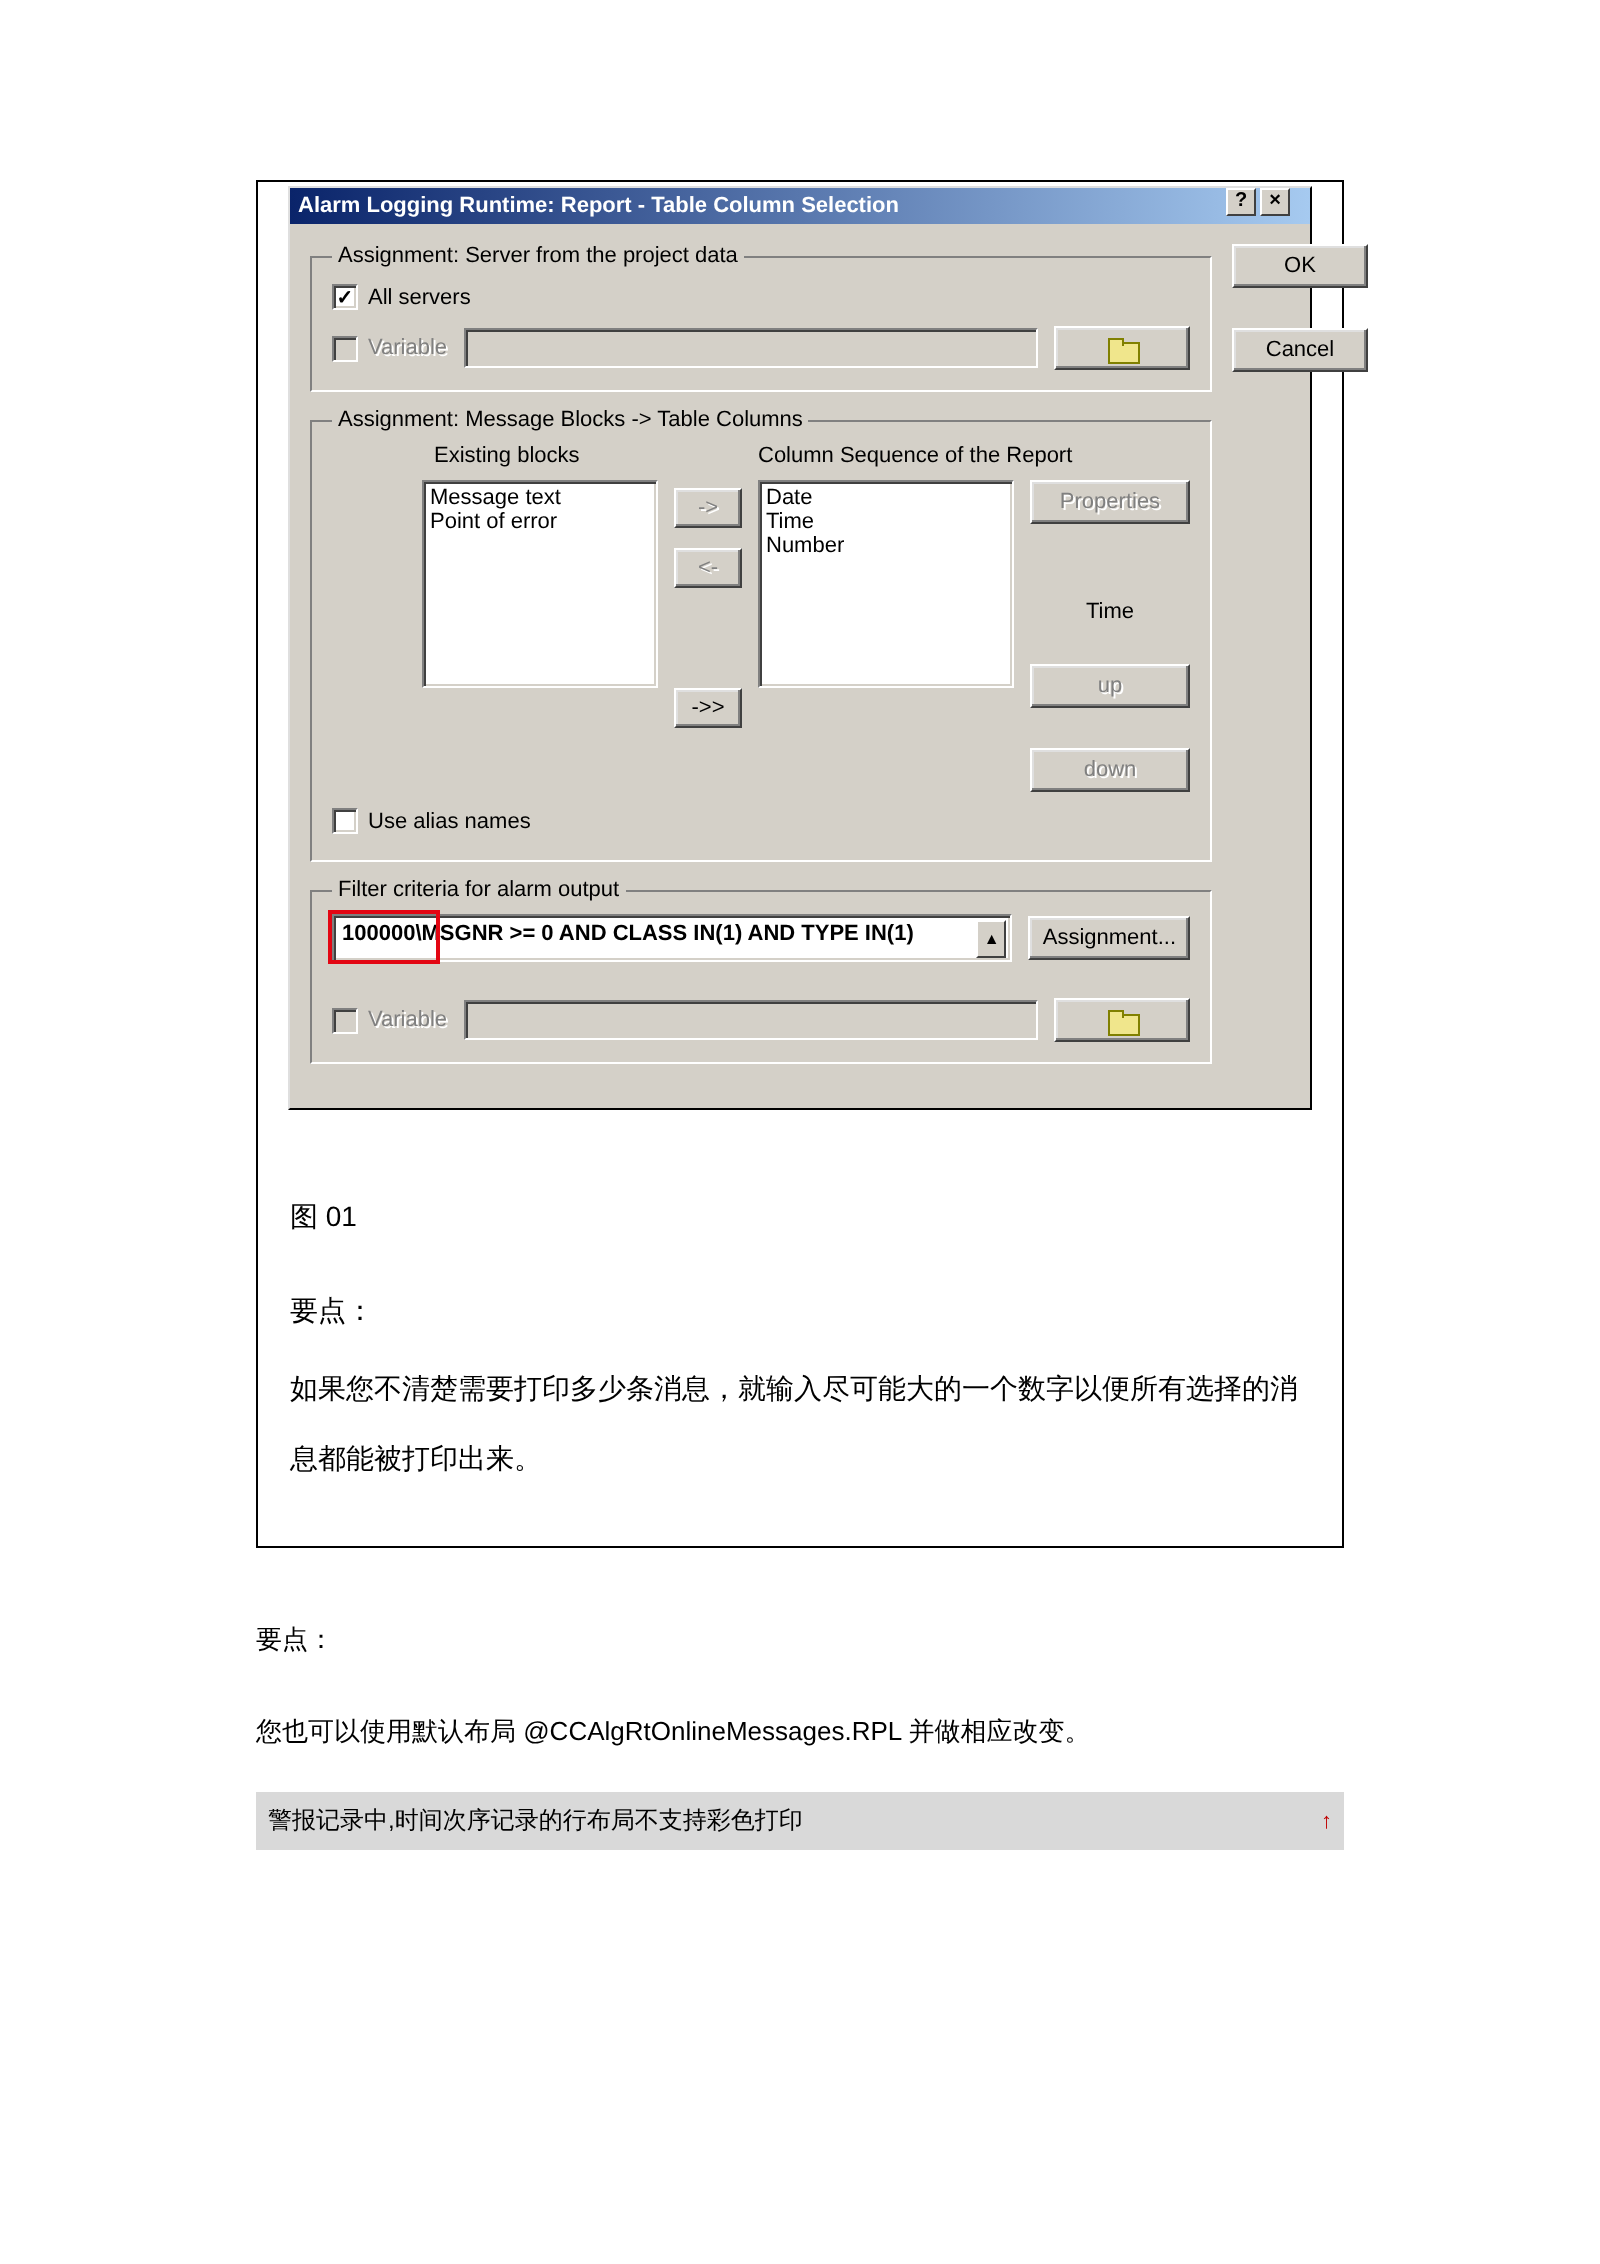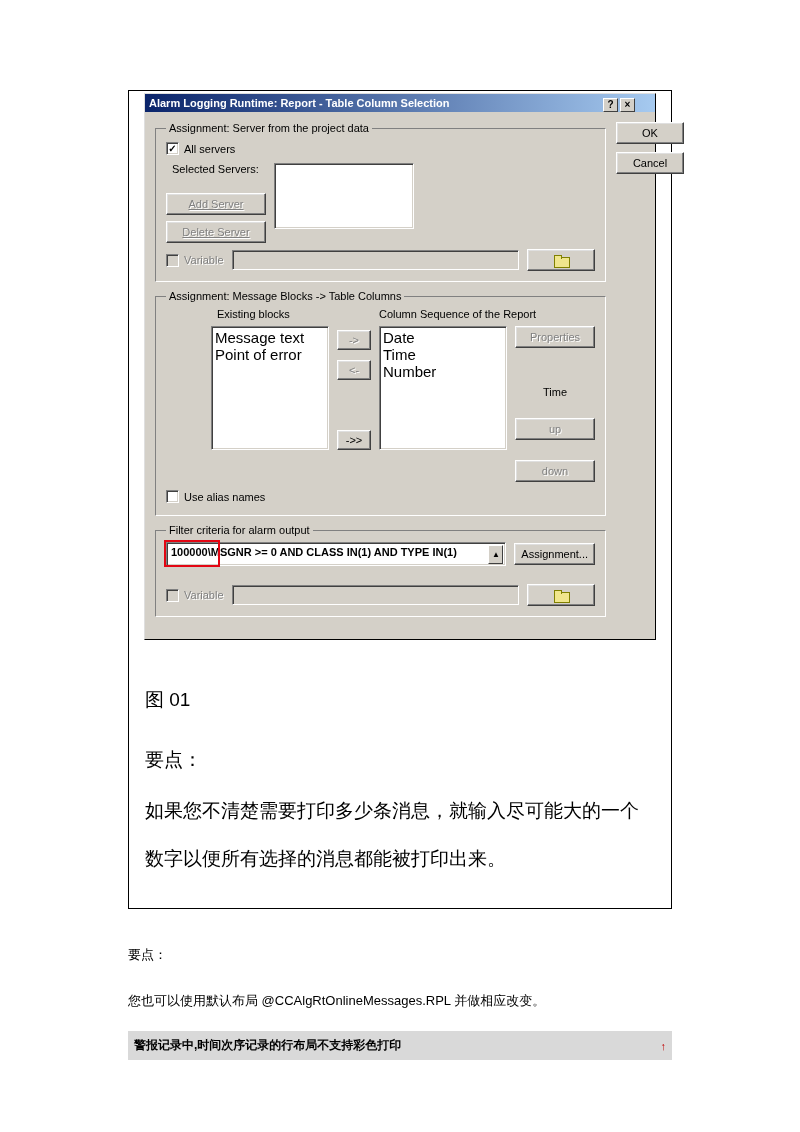--- a/index.html
+++ b/index.html
@@ -29,24 +29,24 @@
     border-left: 1px solid #dfdfdf;
     font-family: Tahoma, sans-serif;
     font-size: 11px;
     color: #000;
   }
   .titlebar {
     background: linear-gradient(to right, #0a246a, #a6caf0);
     color: #fff;
     height: 18px;
     line-height: 18px;
-    padding: 0 20px 0 4px;
+    padding: 0 10px 0 4px;
     font-weight: bold;
     display: flex;
-    align-items: flex-end;
+    align-items: flex-start;
     justify-content: space-between;
   }
   .titlebar-btns { display: flex; gap: 2px; }
   .titlebar-btn {
     width: 15px; height: 14px;
     background: #d4d0c8;
     border: 1px solid #fff;
     border-right-color: #404040;
     border-bottom-color: #404040;
     color: #000;
@@ -55,21 +55,21 @@
     font-weight: bold;
     display: flex; align-items: center; justify-content: center;
     line-height: 1;
   }
   .dlg-body {
     padding: 10px 10px 14px 10px;
     display: flex;
     gap: 10px;
   }
   .dlg-left { flex: 1; }
-  .dlg-right { width: 72px; display: flex; flex-direction: column; gap: 8px; }
+  .dlg-right { width: 72px; display: flex; flex-direction: column; gap: 20px; }
   fieldset {
     border: 1px solid #808080;
     border-right-color: #fff;
     border-bottom-color: #fff;
     padding: 6px 10px 10px 10px;
     margin: 0 0 8px 0;
   }
   fieldset > legend { padding: 0 3px; }
   .btn {
     background: #d4d0c8;
@@ -107,21 +107,21 @@
   .checkbox.disabled .box { background: #d4d0c8; }
   .checkbox.disabled .lbl { color: #808080; text-shadow: 1px 1px 0 #fff; }
   .sunken {
     background: #fff;
     border: 1px solid #808080;
     border-right-color: #fff;
     border-bottom-color: #fff;
     box-shadow: inset 1px 1px 0 #404040, inset -1px -1px 0 #d4d0c8;
     padding: 2px 3px;
   }
-  .listbox { height: 124px; overflow: hidden; font-size: 15px; }
+  .listbox { height: 104px; overflow: hidden; font-size: 11px; }
   .textarea { width: 118px; height: 66px; }
   .field-row { display: flex; align-items: center; gap: 8px; margin-top: 6px; }
   .assign-grid {
     display: grid;
     grid-template-columns: 118px 34px 128px 80px;
     gap: 6px 8px;
     align-items: start;
     margin-left: 45px;
   }
   .arrow-col { display: flex; flex-direction: column; gap: 10px; justify-content: flex-start; padding-top: 4px; }
@@ -153,26 +153,26 @@
   }
   .folder-icon::before {
     content: ""; position: absolute; left: 0; top: 2px; width: 14px; height: 9px;
     background: #f0e68c; border: 1px solid #808000;
   }
   .folder-icon::after {
     content: ""; position: absolute; left: 0; top: 0; width: 6px; height: 3px;
     background: #f0e68c; border: 1px solid #808000; border-bottom: none;
   }
   
-  .doc-text { padding: 14px 16px 22px 16px; font-size: 19px; line-height: 2.5; }
+  .doc-text { padding: 14px 16px 22px 16px; font-size: 14px; line-height: 2.5; }
   .doc-text p { margin: 0 0 4px 0; }
   .outer-text { padding: 0 0 0 0; font-size: 13px; line-height: 2.5; }
   .gray-strip {
     background: #d9d9d9;
-    font-weight: bold;
+    font-weight: normal;
     padding: 6px 6px;
     display: flex;
     justify-content: space-between;
     align-items: center;
     font-size: 12px;
   }
   .up-arrow { color: #c00000; font-size: 11px; }
 </style>
 </head>
 <body>
@@ -190,33 +190,20 @@
       </div>
       <div class="dlg-body">
         <div class="dlg-left">
 
           <fieldset>
             <legend>Assignment: Server from the project data</legend>
             <div class="checkbox">
               <span class="box">✓</span>
               <span class="lbl">All servers</span>
             </div>
-            <div class="field-row" style="align-items:flex-start;">
-              <div style="width:100px; display:flex; flex-direction:column; gap:6px;">
-                <div style="padding-left:6px;">Selected Servers:</div>
-                <div style="height:6px;"></div>
-                <div class="btn disabled">
-                    <span style="text-decoration:underline;">Add Server</span>
-                  </div>
-                <div class="btn disabled">
-                    <span style="text-decoration:underline;">Delete Server</span>
-                  </div>
-              </div>
-              <div class="sunken textarea" style="flex:0 0 140px;"></div>
-            </div>
             <div class="field-row">
               <div class="checkbox disabled">
                 <span class="box"></span>
                 <span class="lbl">Variable</span>
               </div>
               <div class="sunken" style="flex:1; height:20px; background:#d4d0c8;"></div>
               <div class="btn icon-btn">
                 <div class="folder-icon"></div>
               </div>
             </div>

